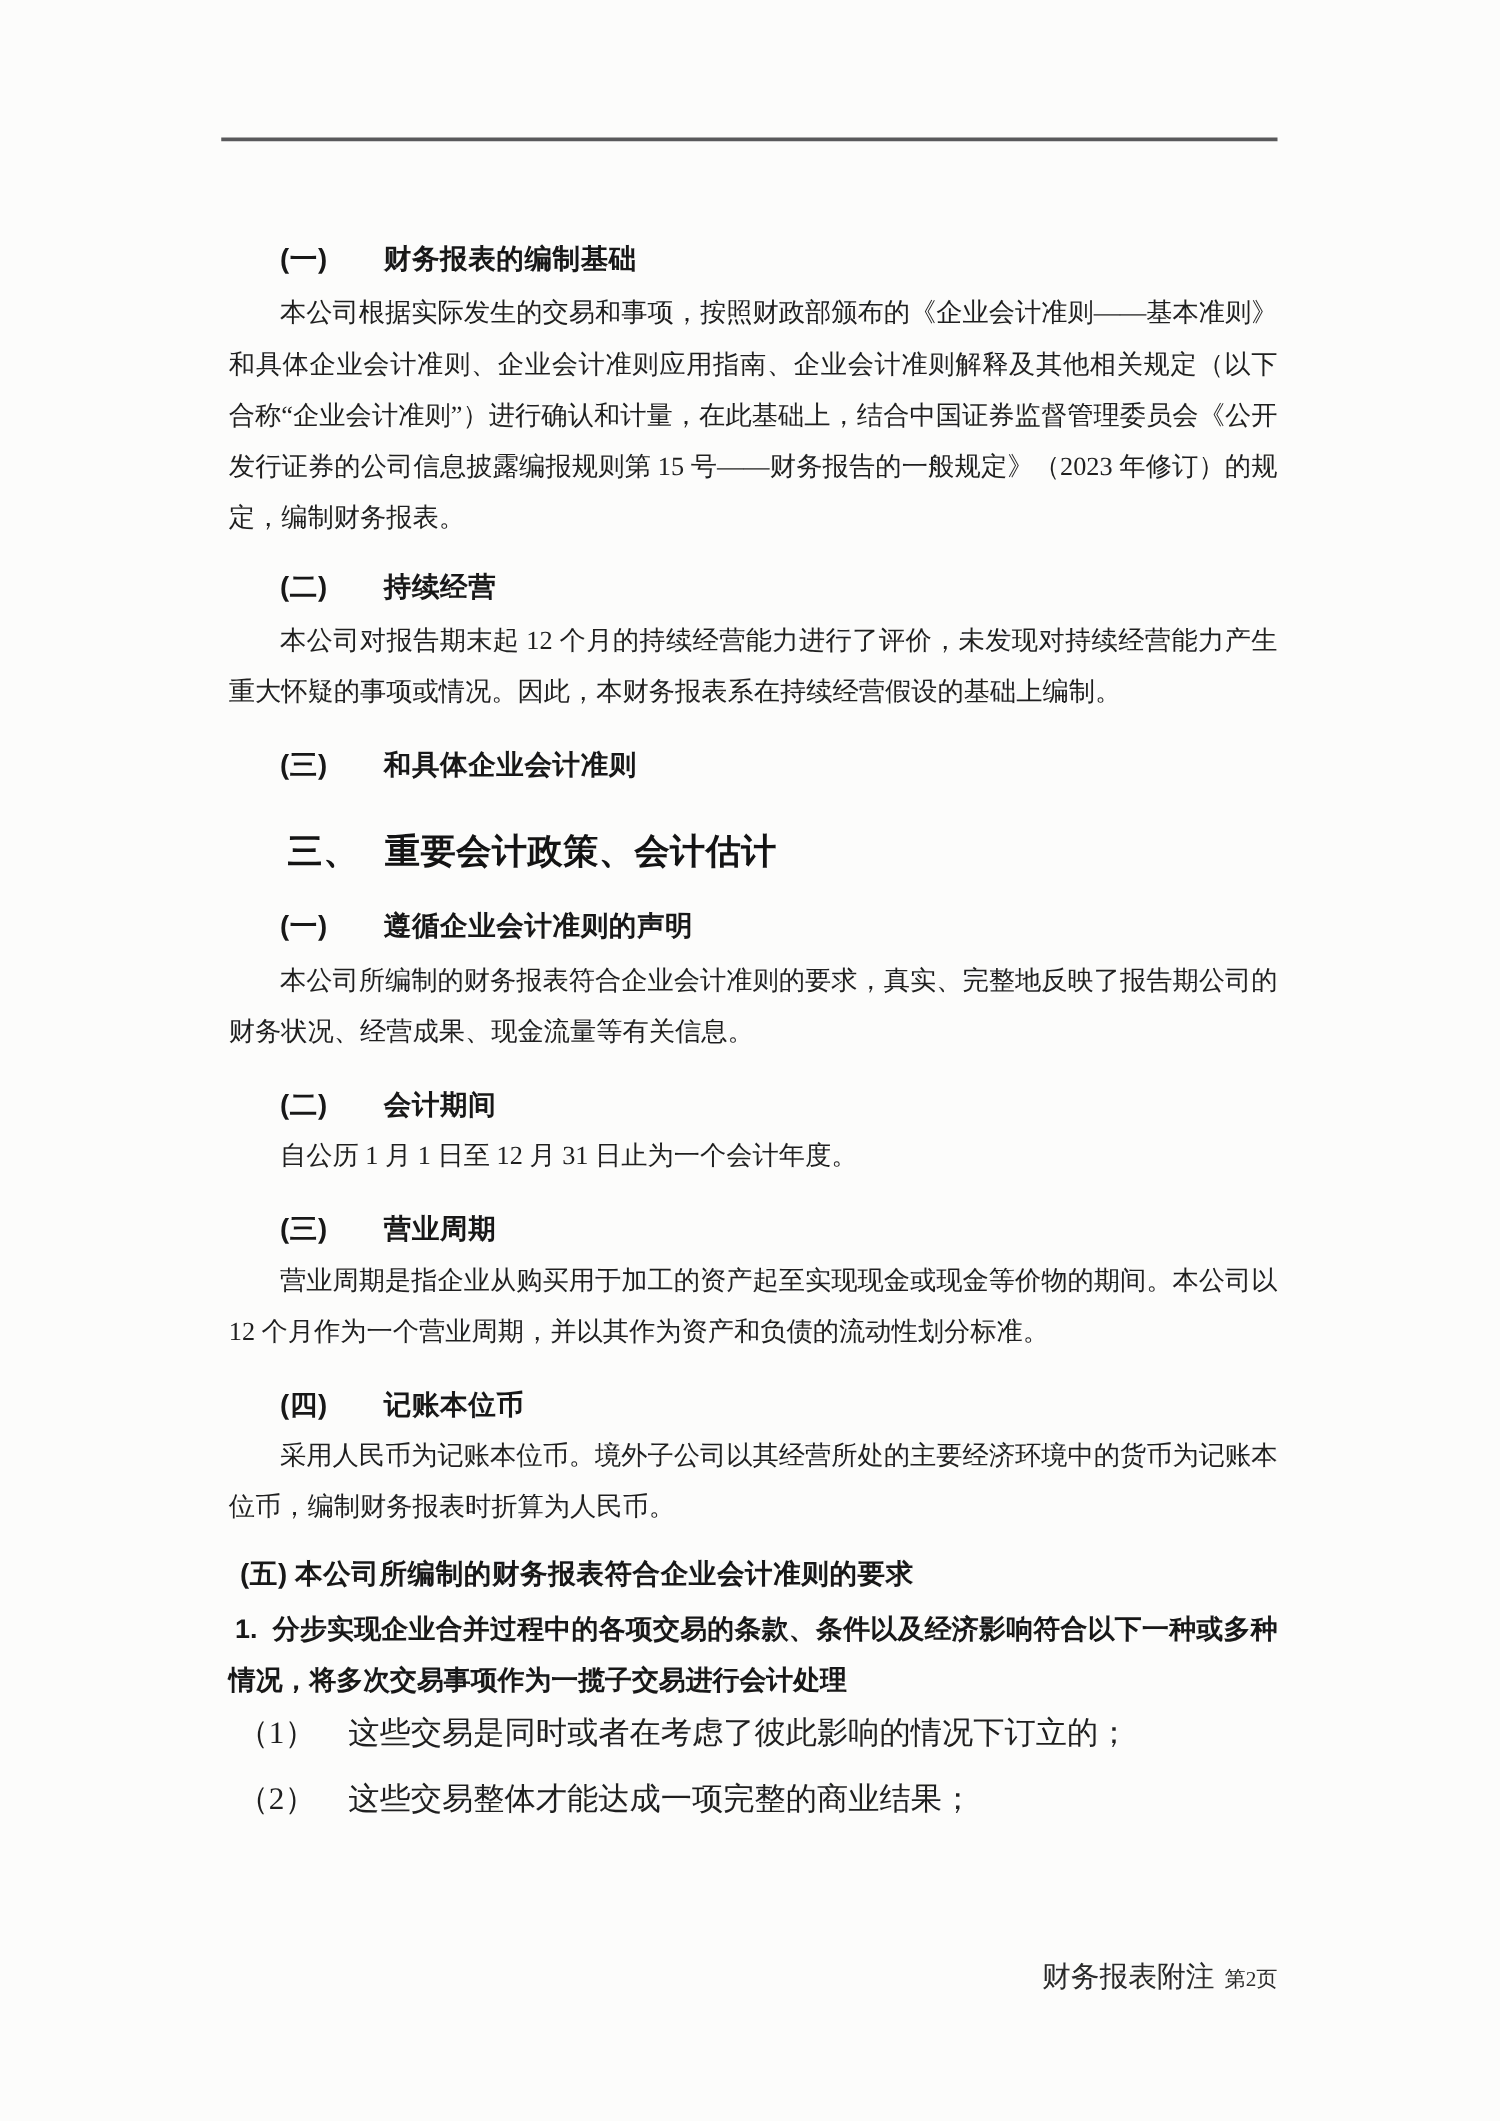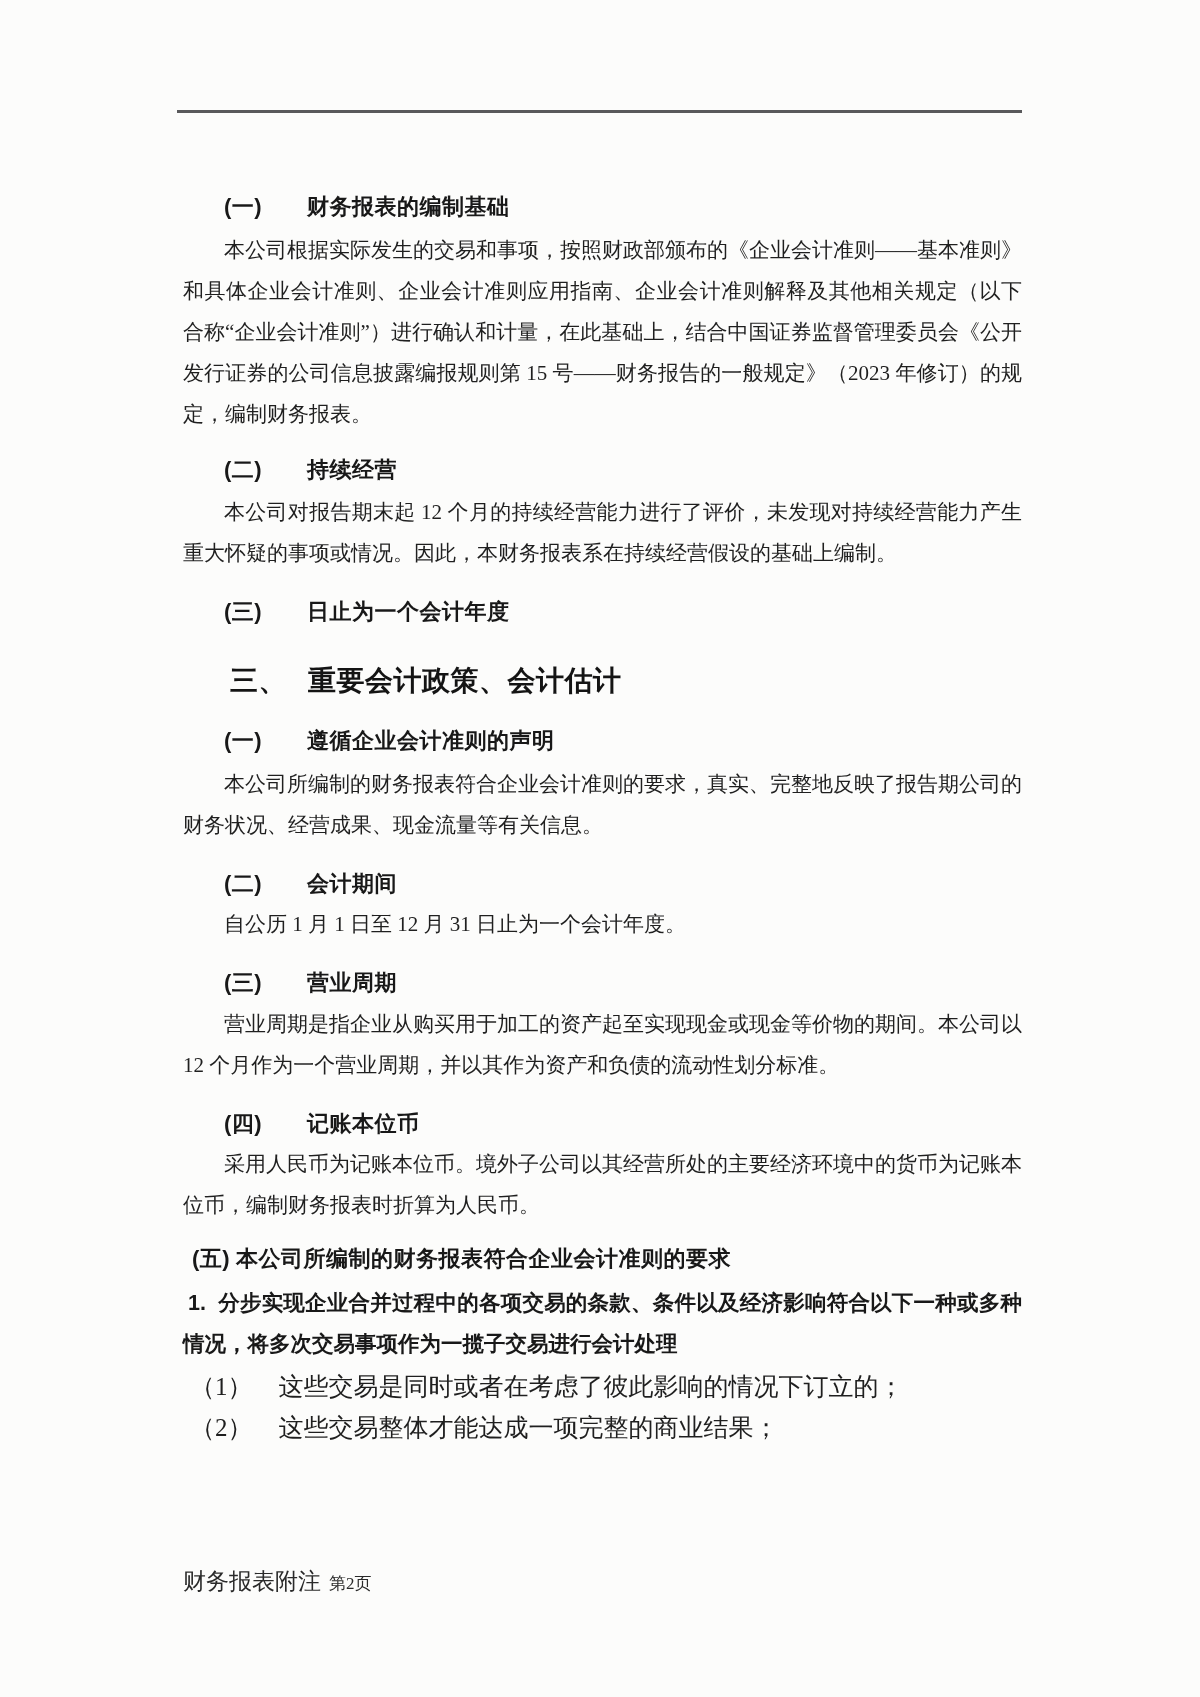--- a/index.html
+++ b/index.html
@@ -57,38 +57,38 @@
   }
   .li {
     margin:0;
     font-size:25px; line-height:41px;
     text-indent:7px;
   }
   .gap  { display:inline-block; width:12px; }
   .gap2 { display:inline-block; width:26px; }
   .footer {
     position:absolute; left:183px; top:1561px; width:839px;
-    text-align:left; line-height:41px;
+    text-align:right; line-height:41px;
     color:#2a2a2a;
   }
   .footer .title { font-size:23px; }
   .footer .pg { font-size:17px; margin-left:8px; }
 
   
   #h-basis{margin-top:73px}  #p-basis{margin-top:3px}
   #h-gc{margin-top:14px}     #p-gc{margin-top:2px}
   #h-ab{margin-top:17px}     #p-ab{margin-top:1px}
   #h-s3{margin-top:26px}
   #h-comp{margin-top:16px}   #p-comp{margin-top:3px}
   #h-per{margin-top:17px}    #p-per{margin-top:0}
   #h-cyc{margin-top:17px}    #p-cyc{margin-top:1px}
   #h-cur{margin-top:17px}    #p-cur{margin-top:0}
   #h-mer{margin-top:12px}
   #p-item1{margin-top:4px}
-  #p-sub1{margin-top:1px}    #p-sub2{margin-top:0}
+  #p-sub1{margin-top:1px}    #p-sub2{margin-top:12px}
 </style>
 </head>
 <body>
 
 <div class="page">
 
   <div class="rule"></div>
 
   <div class="content">
 
@@ -99,21 +99,21 @@
     <p class="para" id="p-basis">本公司根据实际发生的交易和事项，按照财政部颁布的《企业会计准则——基本准则》和具体企业会计准则、企业会计准则应用指南、企业会计准则解释及其他相关规定（以下合称“企业会计准则”）进行确认和计量，在此基础上，结合中国证券监督管理委员会《公开发行证券的公司信息披露编报规则第 15 号——财务报告的一般规定》（2023 年修订）的规定，编制财务报表。</p>
 
     <div class="h2" id="h-gc">
       <span class="num">(二)</span>
       <span class="label">持续经营</span>
     </div>
     <p class="para" id="p-gc">本公司对报告期末起 12 个月的持续经营能力进行了评价，未发现对持续经营能力产生重大怀疑的事项或情况。因此，本财务报表系在持续经营假设的基础上编制。</p>
 
     <div class="h2" id="h-ab">
       <span class="num">(三)</span>
-      <span class="label">日止为一个会计年度</span>
+      <span class="label">和具体企业会计准则</span>
     </div>
 
     <div class="h1" id="h-s3">
       <span class="num">三、</span>
       <span class="label">重要会计政策、会计估计</span>
     </div>
 
     <div class="h2" id="h-comp">
       <span class="num">(一)</span>
       <span class="label">遵循企业会计准则的声明</span>

